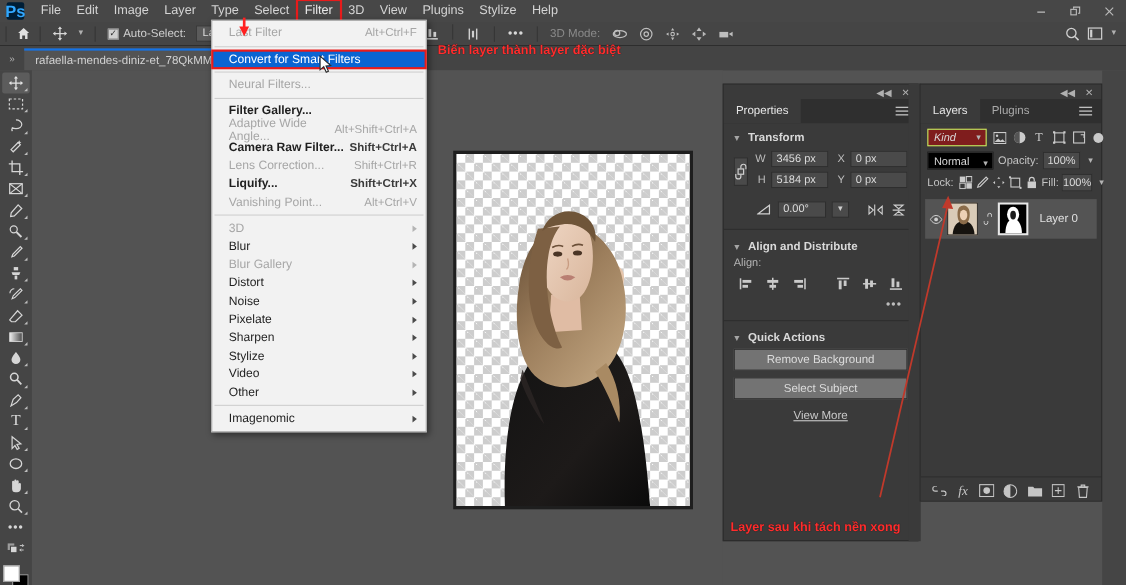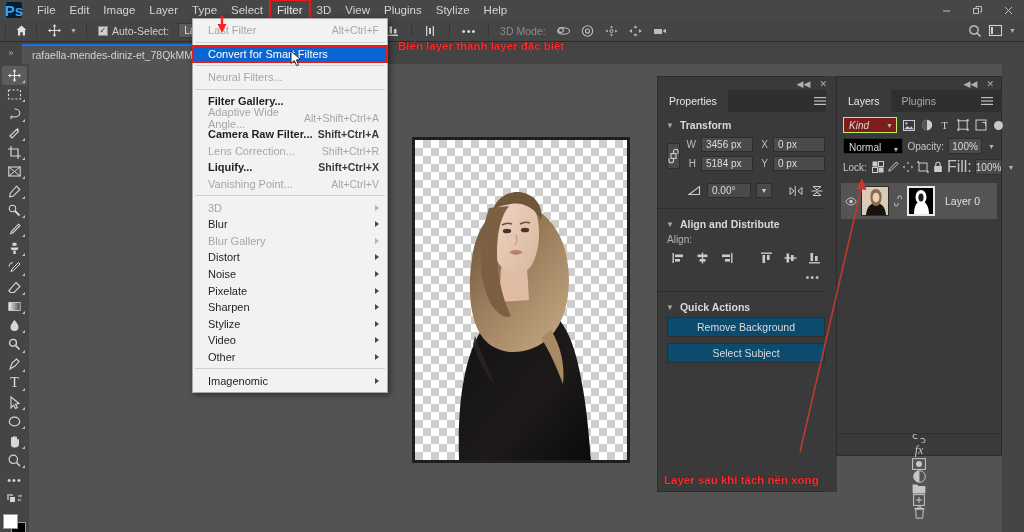--- a/index.html
+++ b/index.html
@@ -201,21 +201,21 @@
     font-size: 10px; color: #dcdcdc; display: flex; align-items: center; padding-left: 4px;
   }
   .mini-btn { width: 16px; height: 15px; display: flex; align-items: center; justify-content: center; color: #cfcfcf; }
   .sec-divider { height: 1px; background: #2e2e2e; margin: 2px 0; }
   .align-label { font-size: 10px; color: #b4b4b4; padding: 0 9px 4px 9px; }
   .align-row { display: flex; align-items: center; padding: 0 9px 2px 9px; gap: 2px; }
   .align-ico { width: 22px; height: 18px; display: flex; align-items: center; justify-content: center; color: #cacaca; }
   .align-gap { width: 14px; }
   .dots-row { display: flex; justify-content: flex-end; padding: 2px 14px 6px 0; color: #bcbcbc; letter-spacing: 1px; font-size: 11px; }
   .qa-btn {
-    margin: 0 9px 6px 9px; height: 20px; background: #0c4a6e; border: 1px solid #2e2e2e;
+    margin: 0 9px 6px 9px; height: 20px; background: #737373; border: 1px solid #2e2e2e;
     display: flex; align-items: center; justify-content: center; font-size: 10.5px; color: #dcdcdc;
   }
   .viewmore {
     text-align: center; font-size: 10.5px; color: #c8c8c8; text-decoration: underline; padding: 3px 0 0 0;
   }
 
   
   .layers-panel {
     position: absolute; left: 836px; top: 76px; width: 166px; height: 380px;
     background: #3a3a3a; border: 1px solid #2c2c2c;
@@ -241,40 +241,40 @@
   }
   .opacity-lbl { font-size: 10px; color: #c4c4c4; }
   .opacity-val {
     background: #4a4a4a; border: 1px solid #2e2e2e; height: 16px; width: 34px;
     display: flex; align-items: center; justify-content: center; font-size: 10px; color: #dadada;
   }
   .caret-mini { font-size: 7px; color: #b4b4b4; padding-left: 2px; }
   .lp-lock-row { display: flex; align-items: center; gap: 3px; padding: 0 6px 5px 6px; }
   .lock-lbl { font-size: 10px; color: #c4c4c4; margin-right: 2px; }
   .lock-ico { width: 15px; height: 16px; display: flex; align-items: center; justify-content: center; color: #cccccc; }
-  .fill-lbl { font-size: 16px; color: #c4c4c4; margin-left: auto; }
+  .fill-lbl { font-size: 10px; color: #c4c4c4; margin-left: auto; }
   .layer-row {
     display: flex; align-items: center; gap: 4px; background: #545454;
     margin: 2px 4px; padding: 3px 4px; height: 36px;
   }
   .eye-col { width: 12px; display: flex; align-items: center; justify-content: center; color: #d0d0d0; }
   .thumb {
     width: 28px; height: 30px; border: 1px solid #2b2b2b; overflow: hidden; position: relative;
     background: #bda98f;
   }
   .link-ico { width: 10px; display: flex; align-items: center; justify-content: center; color: #cfcfcf; font-size: 9px; }
   .mask-thumb {
     width: 28px; height: 30px; border: 2px solid #e8e8e8; background: #000000;
     position: relative; overflow: hidden;
   }
   .layer-name { font-size: 10.5px; color: #e0e0e0; padding-left: 6px; }
   .lp-bottom {
     position: absolute; bottom: 0; left: 0; right: 0; height: 22px;
     background: #3a3a3a; border-top: 1px solid #2e2e2e;
-    display: flex; align-items: center; justify-content: space-around; padding: 0 6px; flex-direction: column;
+    display: flex; align-items: flex-end; justify-content: space-around; padding: 0 6px;
   }
   .lpb-ico { width: 16px; height: 18px; display: flex; align-items: center; justify-content: center; color: #c6c6c6; }
 
   
   .dock-strip {
     position: absolute; left: 826px; top: 76px; width: 11px; height: 416px; background: #3a3a3a;
   }
   .dock-strip2 {
     position: absolute; left: 1002px; top: 64px; width: 22px; height: 468px; background: #454545;
   }
@@ -865,20 +865,21 @@
     <div class="dots-row">•••</div>
 
     <div class="sec-divider"></div>
 
     <div class="section-head">
       <span class="chev">▼</span>
       <span>Quick Actions</span>
     </div>
     <div class="qa-btn">Remove Background</div>
     <div class="qa-btn">Select Subject</div>
+    <div class="viewmore">View More</div>
   </div>
 
   <div class="dock-strip"></div>
   <div class="dock-strip2"></div>
 
   <div class="layers-panel">
     <div class="panel-topbar">
       <span>◀◀</span>
       <span>✕</span>
     </div>

